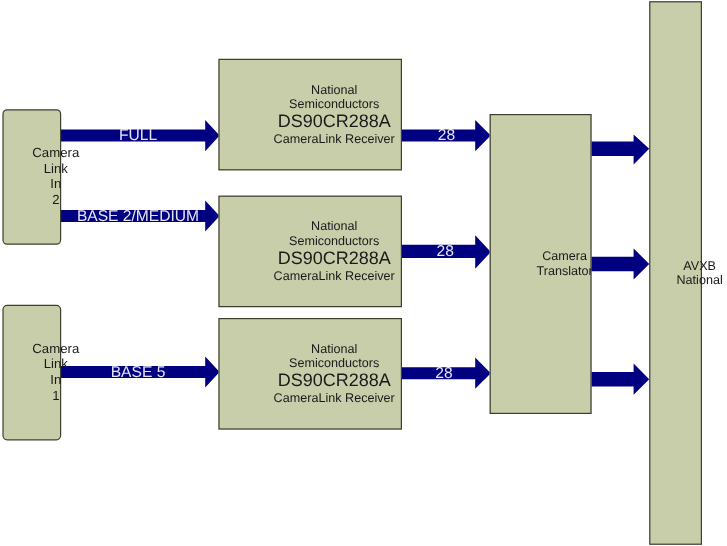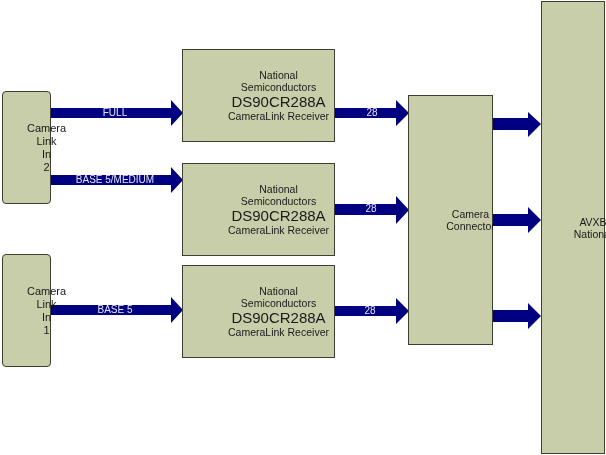--- a/index.html
+++ b/index.html
@@ -8,21 +8,21 @@
     .block { position: absolute; background: #c8ceaa; border: 1px solid #3c4030;
              box-sizing: border-box; display: flex; flex-direction: column;
              align-items: center; justify-content: center; text-align: center;
              color: #1a1a1a; padding-left: 40px; }
     .cam { border-radius: 4px; font-size: 11px; line-height: 13px; }
     .recv .l1 { font-size: 10.5px; line-height: 12px; }
     .recv .l2 { font-size: 15px; line-height: 17px; }
     .recv .l3 { font-size: 10.5px; line-height: 12px; }
     .tall { font-size: 10.5px; line-height: 12px; }
     svg#arrows { position: absolute; left: 0; top: 0; }
-    .alabel { position: absolute; color: #ffffff; font-size: 10px; line-height: 10px;
+    .alabel { position: absolute; color: #ffffff; font-size: 13px; line-height: 10px;
               text-align: center; opacity: 0.9; }
   </style>
 </head>
 <body>
 
 <svg id="arrows" width="606" height="455">
 
   <polygon fill="#000080" points="50,108 171,108 171,100 183,113 171,126 171,118 50,118"></polygon>
   <polygon fill="#000080" points="50,175 171,175 171,167 183,180 171,193 171,185 50,185"></polygon>
   <polygon fill="#000080" points="50,305 171,305 171,297 183,310 171,323 171,315 50,315"></polygon>
@@ -30,21 +30,21 @@
   <polygon fill="#000080" points="335,108 396,108 396,100 409,113 396,126 396,118 335,118"></polygon>
   <polygon fill="#000080" points="335,204 396,204 396,196 409,210 396,224 396,215 335,215"></polygon>
   <polygon fill="#000080" points="335,306 396,306 396,298 409,311 396,324 396,316 335,316"></polygon>
 
   <polygon fill="#000080" points="492,118 528,118 528,112 541,124 528,137 528,130 492,130"></polygon>
   <polygon fill="#000080" points="492,214 528,214 528,207 541,220 528,233 528,226 492,226"></polygon>
   <polygon fill="#000080" points="492,310 528,310 528,303 541,316 528,329 528,322 492,322"></polygon>
 </svg>
 
 <div class="alabel" style="left:90px; top:108px; width:50px;">FULL</div>
-<div class="alabel" style="left:60px; top:175px; width:110px;">BASE 5/MEDIUM</div>
+<div class="alabel" style="left:60px; top:175px; width:110px;">BASE 2/MEDIUM</div>
 <div class="alabel" style="left:80px; top:305px; width:70px;">BASE 5</div>
 <div class="alabel" style="left:360px; top:108px; width:24px;">28</div>
 <div class="alabel" style="left:359px; top:204px; width:24px;">28</div>
 <div class="alabel" style="left:358px; top:306px; width:24px;">28</div>
 
 <div class="block cam" style="left:2px; top:91px; width:49px; height:113px;">
   <div>Camera</div>
   <div>Link In</div>
   <div>2</div>
 </div>
@@ -66,19 +66,19 @@
   <div class="l3">CameraLink Receiver</div>
 </div>
 <div class="block recv" style="left:182px; top:265px; width:153px; height:93px;">
   <div class="l1">National Semiconductors</div>
   <div class="l2">DS90CR288A</div>
   <div class="l3">CameraLink Receiver</div>
 </div>
 
 <div class="block tall" style="left:408px; top:95px; width:85px; height:250px;">
   <div>Camera</div>
-  <div>Connector</div>
+  <div>Translator</div>
 </div>
 
-<div class="block tall" style="left:541px; top:1px; width:64px; height:453px;">
+<div class="block tall" style="left:541px; top:1px; width:44px; height:453px;">
   <div>AVXB</div>
   <div>National</div>
 </div>
 
 </body></html>

